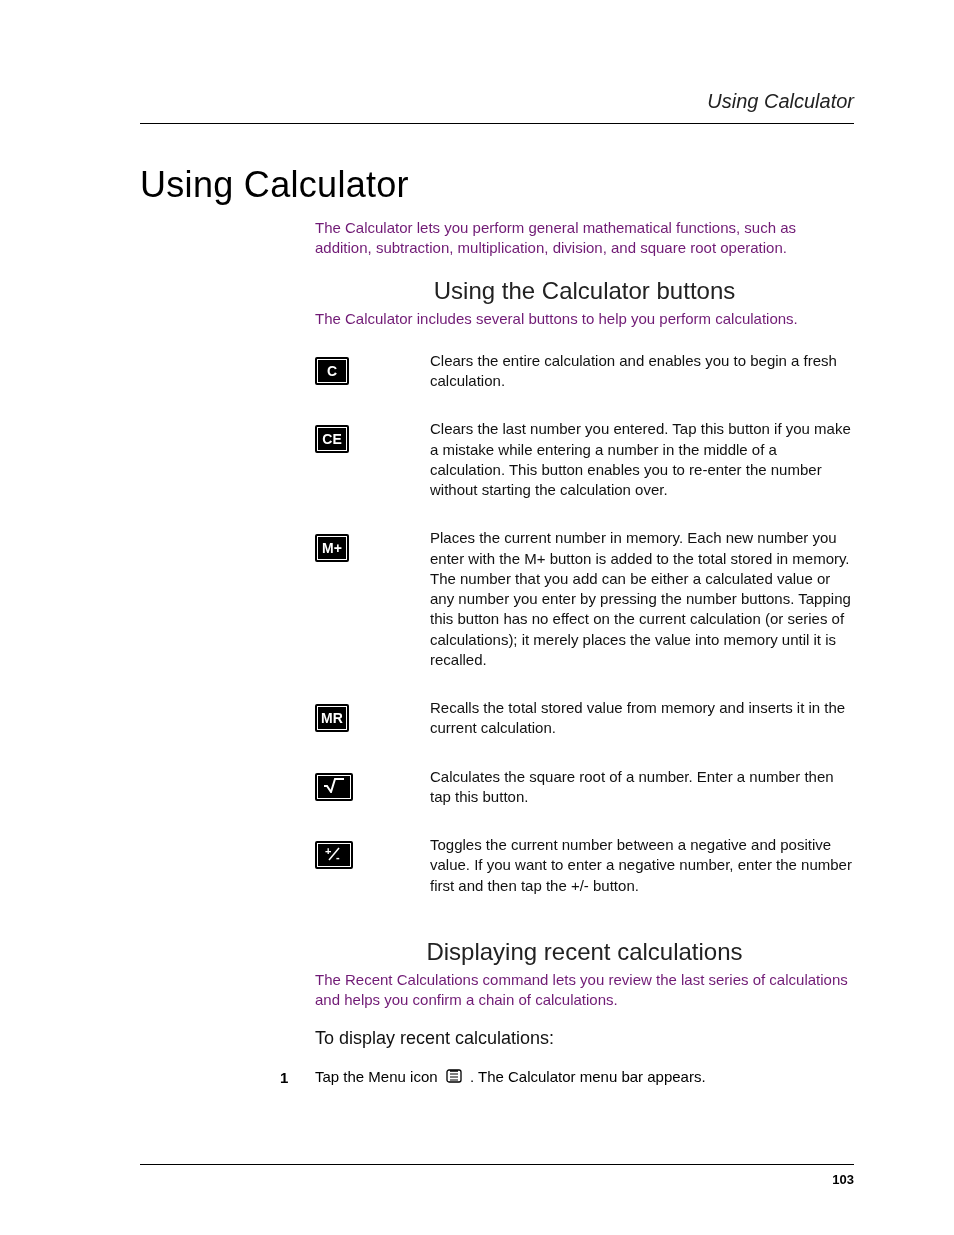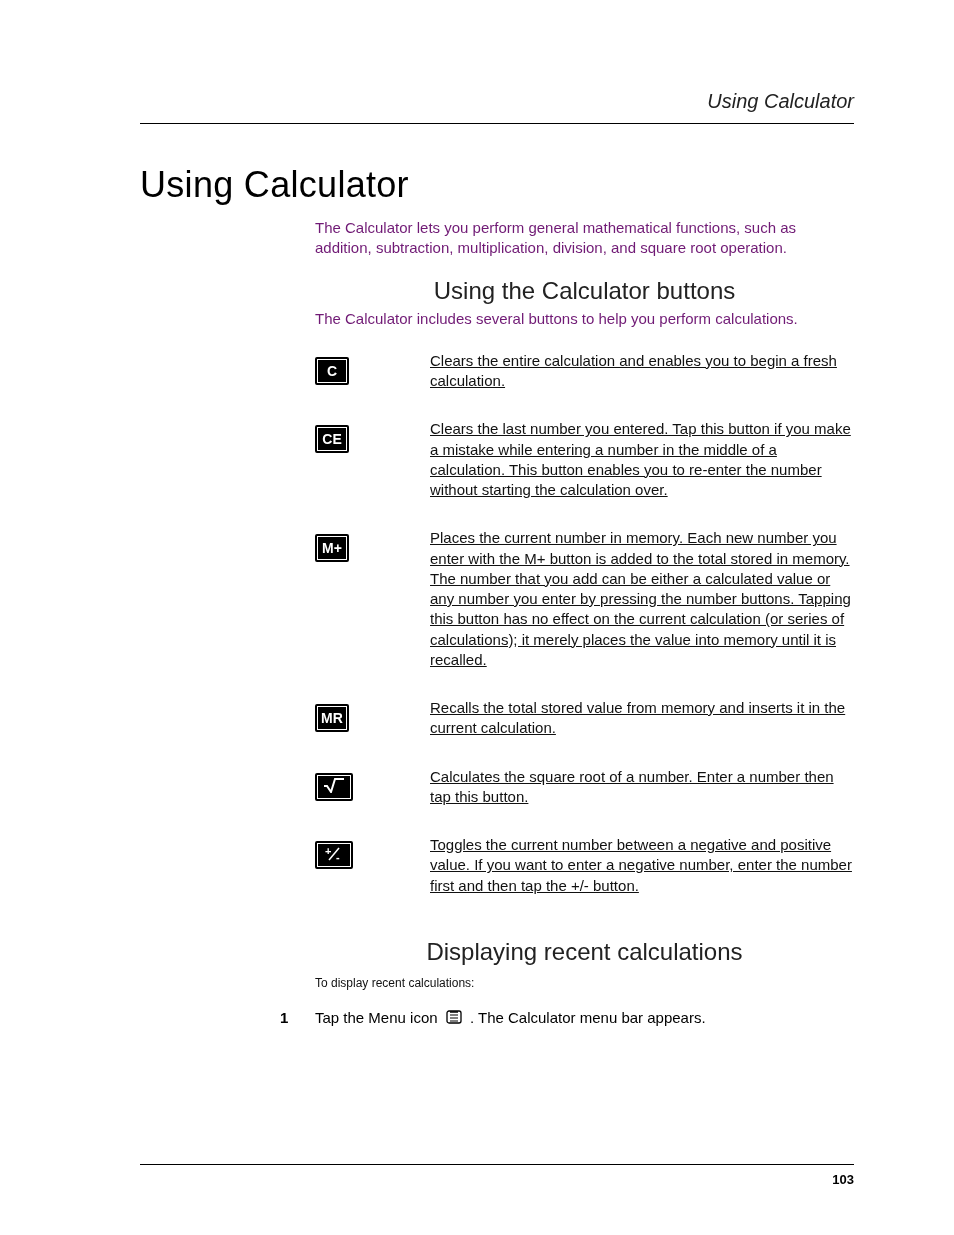--- a/index.html
+++ b/index.html
@@ -52,21 +52,21 @@
     color: #701a75;
   }
   .h2 {
     font-size: 24px;
     font-weight: 300;
     margin: 14px 0 4px 0;
     color: #222;
     text-align: center;
   }
   .h3 {
-    font-size: 12px;
+    font-size: 18px;
     font-weight: 400;
     margin: 10px 0 18px 0;
     color: #111;
   }
   .btn-table {
     display: table;
     border-collapse: separate;
     border-spacing: 0 0;
     width: 100%;
   }
@@ -79,21 +79,20 @@
     width: 115px;
     padding: 6px 0 28px 0;
   }
   .btn-cell-desc {
     display: table-cell;
     vertical-align: top;
     font-size: 15px;
     line-height: 1.35;
     padding: 0 0 28px 0;
     color: #111;
-    text-decoration: underline;
   }
   .calc-key {
     display: inline-block;
     min-width: 26px;
     height: 24px;
     padding: 0 2px;
     background: #000;
     color: #fff;
     border: 2px solid #000;
     box-shadow: inset 0 0 0 1px #fff;
@@ -210,20 +209,21 @@
               <text x="13" y="16" font-size="11" font-weight="700" fill="#fff" font-family="Arial">-</text>
             </svg>
           </span>
         </div>
         <div class="btn-cell-desc">Toggles the current number between a negative and positive value. If you want to enter a negative number, enter the number first and then tap the +/- button.</div>
       </div>
 
     </div>
 
     <div class="h2">Displaying recent calculations</div>
+    <p class="para">The Recent Calculations command lets you review the last series of calculations and helps you confirm a chain of calculations.</p>
     <div class="h3">To display recent calculations:</div>
   </div>
 
   <div class="step-row">
     <div class="step-num">1</div>
     <div class="step-text">
       <span>Tap the Menu icon</span>
       <span class="menu-icon-wrap">
         <svg width="16" height="14" viewBox="0 0 16 14">
           <rect x="1" y="1" width="14" height="12" rx="2" ry="2" fill="none" stroke="#000" stroke-width="1.3"></rect>

